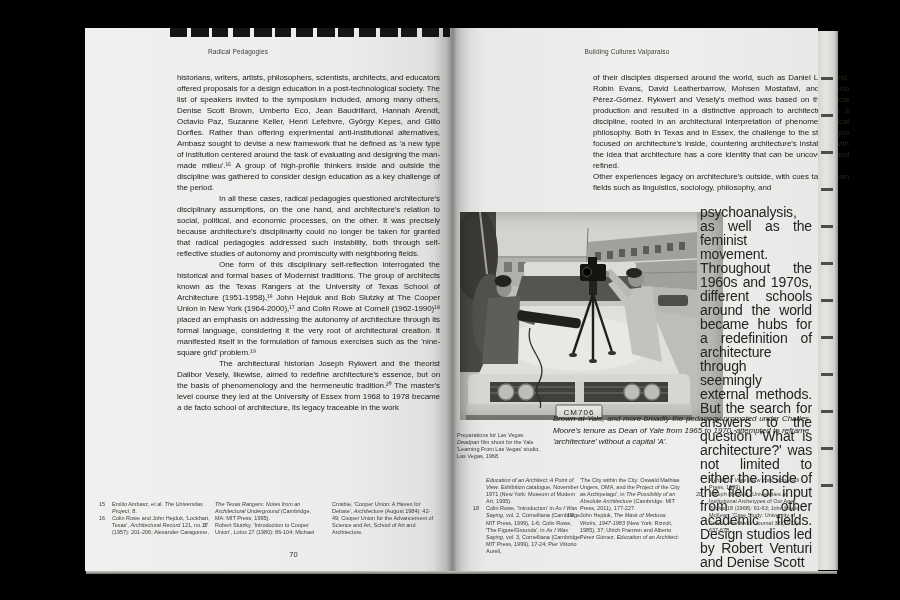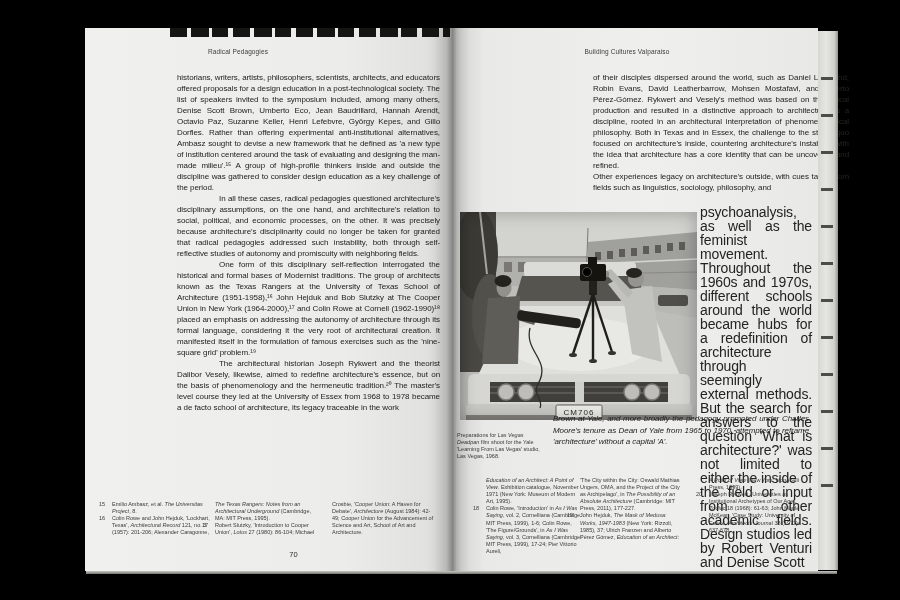--- a/index.html
+++ b/index.html
@@ -29,21 +29,21 @@
   .body-text p{margin:0;}
   .body-text p.indent{text-indent:42px;}
   .lp-body{left:92px;width:263px;}
   .rp-body{left:97px;width:256px;margin-left:44px;}
 
   .wrap-col{position:absolute;left:248px;top:177px;width:112px;font-size:14px;line-height:14px;
     color:#232321;text-align:justify;letter-spacing:-0.01em;}
   .below-photo{position:absolute;left:101px;top:385px;width:256px;font-size:8px;line-height:11.6px;
     color:#232321;text-align:justify;letter-spacing:-0.01em;font-style:italic;}
 
-  .photo{position:absolute;left:8px;top:184px;width:237px;height:208px;background:#b9b9b5;}
+  .photo{position:absolute;left:8px;top:184px;width:263px;height:208px;background:#b9b9b5;}
   .photo svg{display:block;}
   .photo::after{content:"";position:absolute;inset:0;box-shadow:inset 0 0 18px rgba(0,0,0,0.28);}
 
   .caption{position:absolute;left:5px;top:404px;width:90px;font-size:5.5px;line-height:7px;color:#3a3a38;}
 
   .footnotes{position:absolute;left:0;width:100%;font-size:5.5px;line-height:7.1px;color:#3a3a38;}
   .lp-foot{top:473px;}
   .rp-foot{top:449px;}
   .fcol{position:absolute;top:0;width:104px;}
   .fn{position:relative;margin:0;}

